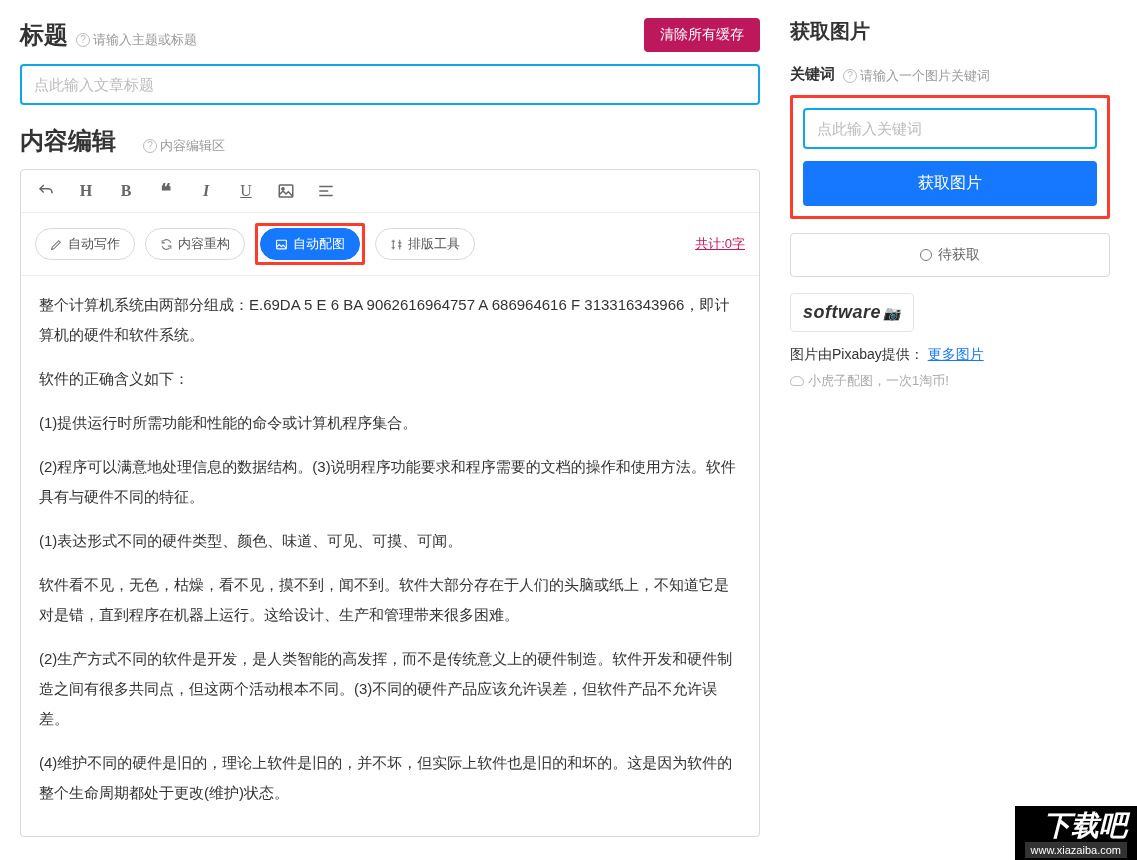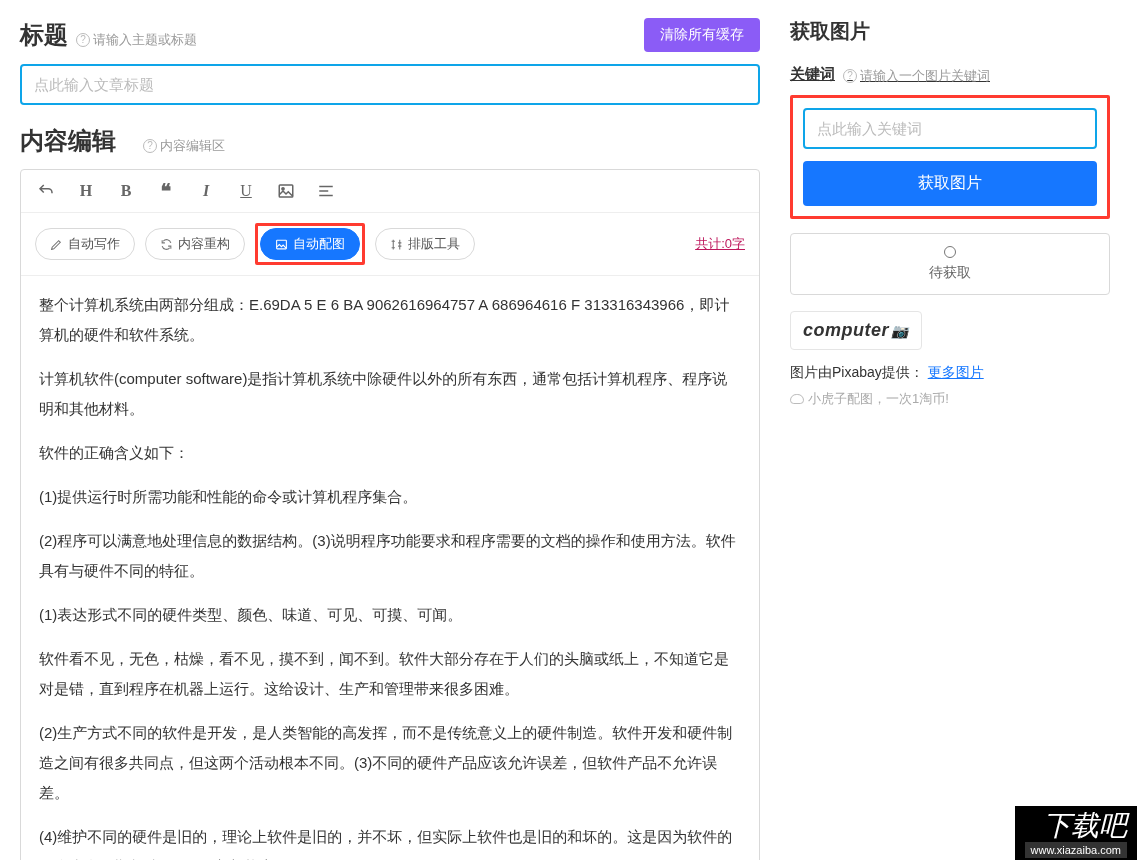--- a/index.html
+++ b/index.html
@@ -7,21 +7,21 @@
 .container { display: flex; padding: 18px 20px; gap: 30px; }
 .left-col { flex: 0 0 740px; }
 .right-col { flex: 0 0 320px; }
 
 .section-head { display: flex; align-items: center; justify-content: space-between; margin-bottom: 12px; }
 .section-title { display: flex; align-items: baseline; gap: 8px; }
 .section-title h2 { font-size: 24px; font-weight: 600; color: #333; }
 .hint { color: #999; font-size: 13px; display: inline-flex; align-items: center; gap: 3px; }
 .hint-icon { display: inline-block; width: 14px; height: 14px; border: 1px solid #bbb; border-radius: 50%; font-size: 10px; line-height: 12px; text-align: center; color: #bbb; }
 
-.btn-primary { background: #8b5cf6; color: #fff; border: none; border-radius: 4px; padding: 8px 16px; font-size: 14px; cursor: pointer; }
+.btn-primary { background: #be185d; color: #fff; border: none; border-radius: 4px; padding: 8px 16px; font-size: 14px; cursor: pointer; }
 .btn-primary-lg { background: #1677ff; color: #fff; border: none; border-radius: 4px; padding: 12px 0; font-size: 16px; cursor: pointer; width: 100%; text-align: center; }
 
 .input-field { width: 100%; border: 2px solid #0ea5e9; border-radius: 4px; padding: 10px 12px; font-size: 15px; color: #333; outline: none; }
 .input-field::placeholder { color: #bbb; }
 
 .editor-wrap { margin-top: 20px; }
 .editor-box { border: 1px solid #d9d9d9; border-radius: 4px; }
 .toolbar-row1 { display: flex; gap: 18px; padding: 10px 14px; border-bottom: 1px solid #eee; align-items: center; }
 .tb-btn { background: none; border: none; cursor: pointer; color: #666; font-size: 16px; width: 22px; height: 22px; display: inline-flex; align-items: center; justify-content: center; }
 .tb-btn svg { width: 18px; height: 18px; stroke: #666; fill: none; stroke-width: 2; }
@@ -29,39 +29,39 @@
 .pill-btn { border: 1px solid #d9d9d9; background: #fff; border-radius: 16px; padding: 6px 14px; font-size: 13px; color: #555; cursor: pointer; display: inline-flex; align-items: center; gap: 5px; }
 .pill-btn.active { background: #1677ff; color: #fff; border-color: #1677ff; }
 .pill-btn .mini-icon { width: 13px; height: 13px; display: inline-block; }
 .word-count { margin-left: auto; color: #be185d; font-size: 13px; text-decoration: underline; }
 .highlight-frame { border: 3px solid #ff3b30; padding: 2px; border-radius: 2px; display: inline-block; }
 
 .content-body { padding: 14px 18px; line-height: 2; font-size: 15px; color: #333; }
 .content-body p { margin-bottom: 14px; }
 
 .right-section h3 { font-size: 20px; font-weight: 600; margin-bottom: 20px; }
-.kw-head { display: flex; align-items: baseline; gap: 8px; margin-bottom: 10px; text-decoration: underline; }
+.kw-head { display: flex; align-items: baseline; gap: 8px; margin-bottom: 10px; }
 .kw-head label { font-size: 15px; font-weight: 600; }
 .red-frame { border: 3px solid #ff3b30; padding: 10px; border-radius: 2px; }
 .red-frame .input-field { margin-bottom: 12px; }
 
-.status-btn { width: 100%; border: 1px solid #d9d9d9; background: #fff; border-radius: 4px; padding: 12px 0; text-align: center; margin-top: 14px; color: #666; display: flex; align-items: center; justify-content: center; gap: 6px; cursor: default; flex-direction: column; }
+.status-btn { width: 100%; border: 1px solid #d9d9d9; background: #fff; border-radius: 4px; padding: 12px 0; text-align: center; margin-top: 14px; color: #666; display: flex; align-items: center; justify-content: center; gap: 6px; cursor: default; }
 .circle-icon { width: 12px; height: 12px; border: 1.5px solid #777; border-radius: 50%; display: inline-block; }
 
 .pixabay-box { border: 1px solid #e5e5e5; border-radius: 4px; padding: 8px 12px; margin-top: 16px; display: inline-block; font-style: italic; font-weight: bold; font-size: 18px; letter-spacing: 0.5px; }
 .pixabay-box .cam { font-size: 14px; margin-left: 2px; }
 
 .credit-line { margin-top: 14px; font-size: 14px; }
 .credit-line a { color: #1677ff; text-decoration: underline; }
 
 .tip-line { margin-top: 8px; color: #aaa; font-size: 13px; display: flex; align-items: center; gap: 4px; }
 .cloud-icon { width: 14px; height: 10px; border: 1.5px solid #bbb; border-radius: 10px 10px 6px 6px; display: inline-block; }
 
 .watermark { position: absolute; right: 0; bottom: 0; background: #000; color: #fff; padding: 6px 10px 2px; font-family: "SimHei", sans-serif; text-align: right; }
-.watermark .wm-big { font-size: 28px; font-weight: normal; font-style: italic; line-height: 1; }
+.watermark .wm-big { font-size: 28px; font-weight: bold; font-style: italic; line-height: 1; }
 .watermark .wm-url { font-size: 11px; background: #333; padding: 2px 6px; display: block; margin-top: 2px; }
 </style>
 </head>
 <body>
 
 <div class="container">
   <div class="left-col">
     
     <div class="section-head">
       <div class="section-title">
@@ -139,21 +139,20 @@
             <svg class="mini-icon" viewBox="0 0 24 24" stroke="#777" fill="none" stroke-width="2">
                 <path d="M6 3v18M3 6h6M3 18h6M18 3v18M15 9h6M15 15h6"></path>
               </svg>
             <span>排版工具</span>
           </button>
           <span class="word-count">共计:0字</span>
         </div>
 
         <div class="content-body">
           <p>整个计算机系统由两部分组成：E.69DA 5 E 6 BA 9062616964757 A 686964616 F 313316343966，即计算机的硬件和软件系统。</p>
-          <p>计算机软件(computer software)是指计算机系统中除硬件以外的所有东西，通常包括计算机程序、程序说明和其他材料。</p>
           <p>软件的正确含义如下：</p>
           <p>(1)提供运行时所需功能和性能的命令或计算机程序集合。</p>
           <p>(2)程序可以满意地处理信息的数据结构。(3)说明程序功能要求和程序需要的文档的操作和使用方法。软件具有与硬件不同的特征。</p>
           <p>(1)表达形式不同的硬件类型、颜色、味道、可见、可摸、可闻。</p>
           <p>软件看不见，无色，枯燥，看不见，摸不到，闻不到。软件大部分存在于人们的头脑或纸上，不知道它是对是错，直到程序在机器上运行。这给设计、生产和管理带来很多困难。</p>
           <p>(2)生产方式不同的软件是开发，是人类智能的高发挥，而不是传统意义上的硬件制造。软件开发和硬件制造之间有很多共同点，但这两个活动根本不同。(3)不同的硬件产品应该允许误差，但软件产品不允许误差。</p>
           <p>(4)维护不同的硬件是旧的，理论上软件是旧的，并不坏，但实际上软件也是旧的和坏的。这是因为软件的整个生命周期都处于更改(维护)状态。</p>
         </div>
       </div>
     </div>
@@ -175,21 +174,21 @@
         <input class="input-field" placeholder="点此输入关键词" style="">
         <button class="btn-primary-lg">获取图片</button>
       </div>
 
       <div class="status-btn">
         <span class="circle-icon"></span>
         <span>待获取</span>
       </div>
 
       <div class="pixabay-box">
-        <span>computer</span><span class="cam">📷</span>
+        <span>software</span><span class="cam">📷</span>
       </div>
 
       <div class="credit-line">
         <span>图片由Pixabay提供：</span>
         <a href="#">更多图片</a>
       </div>
 
       <div class="tip-line">
         <span class="cloud-icon"></span>
         <span>小虎子配图，一次1淘币!</span>

